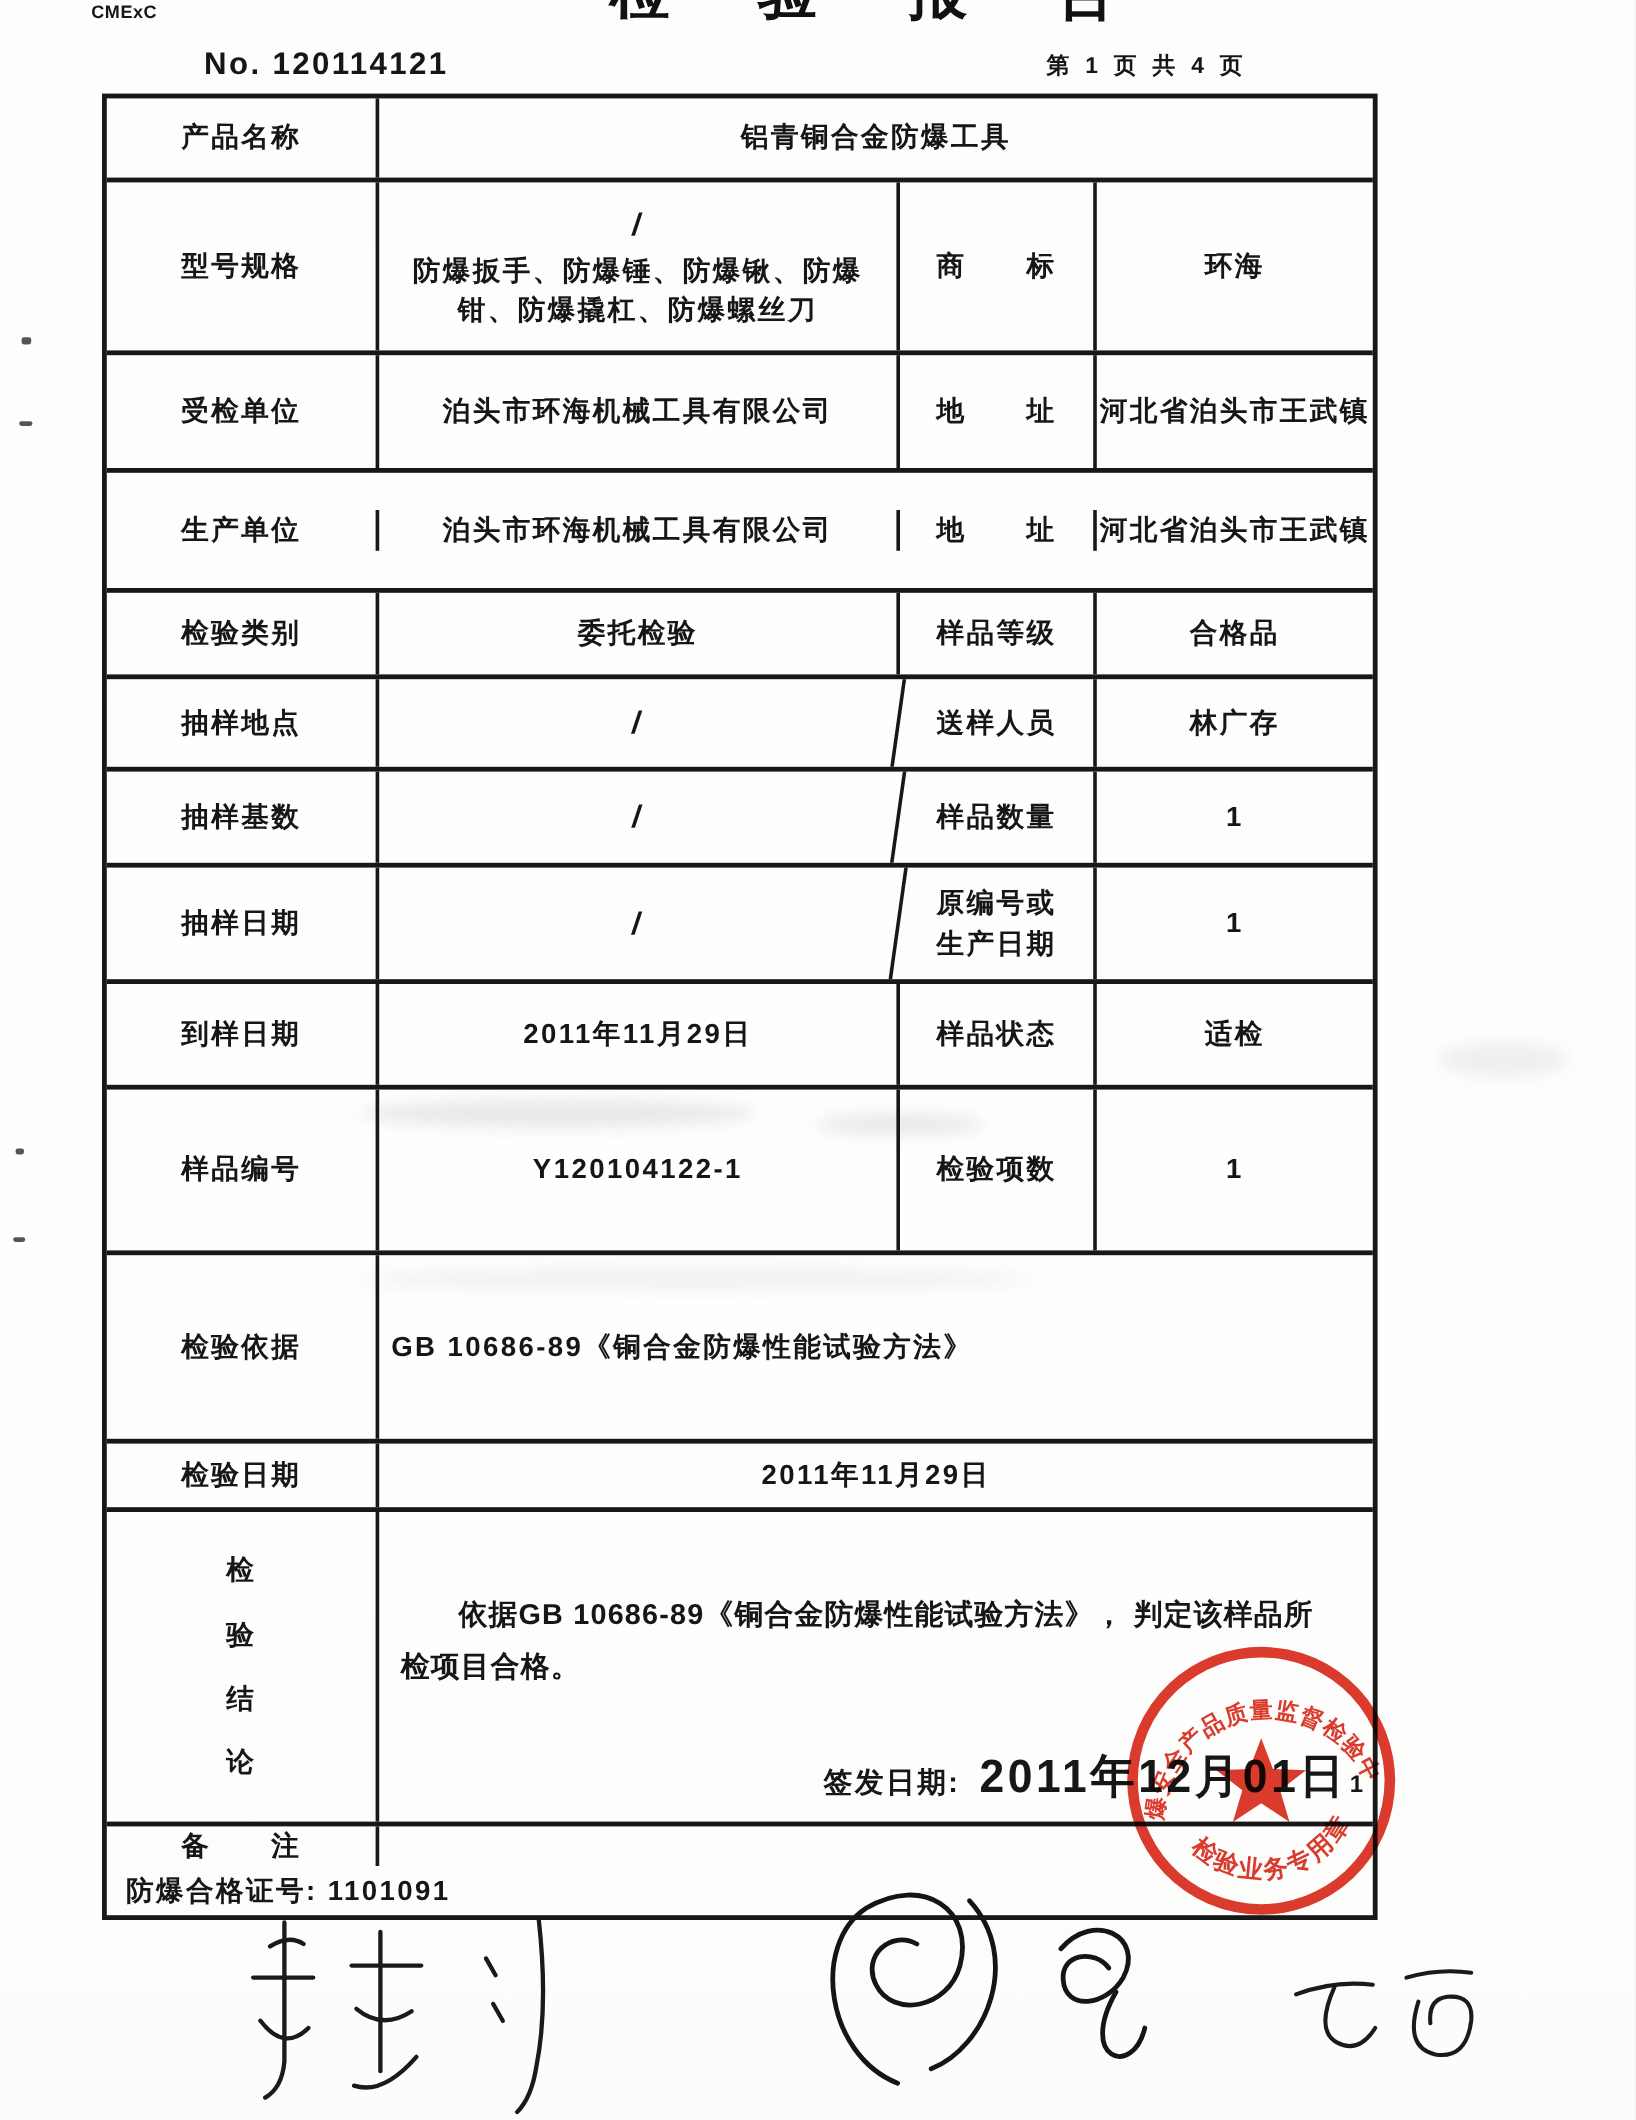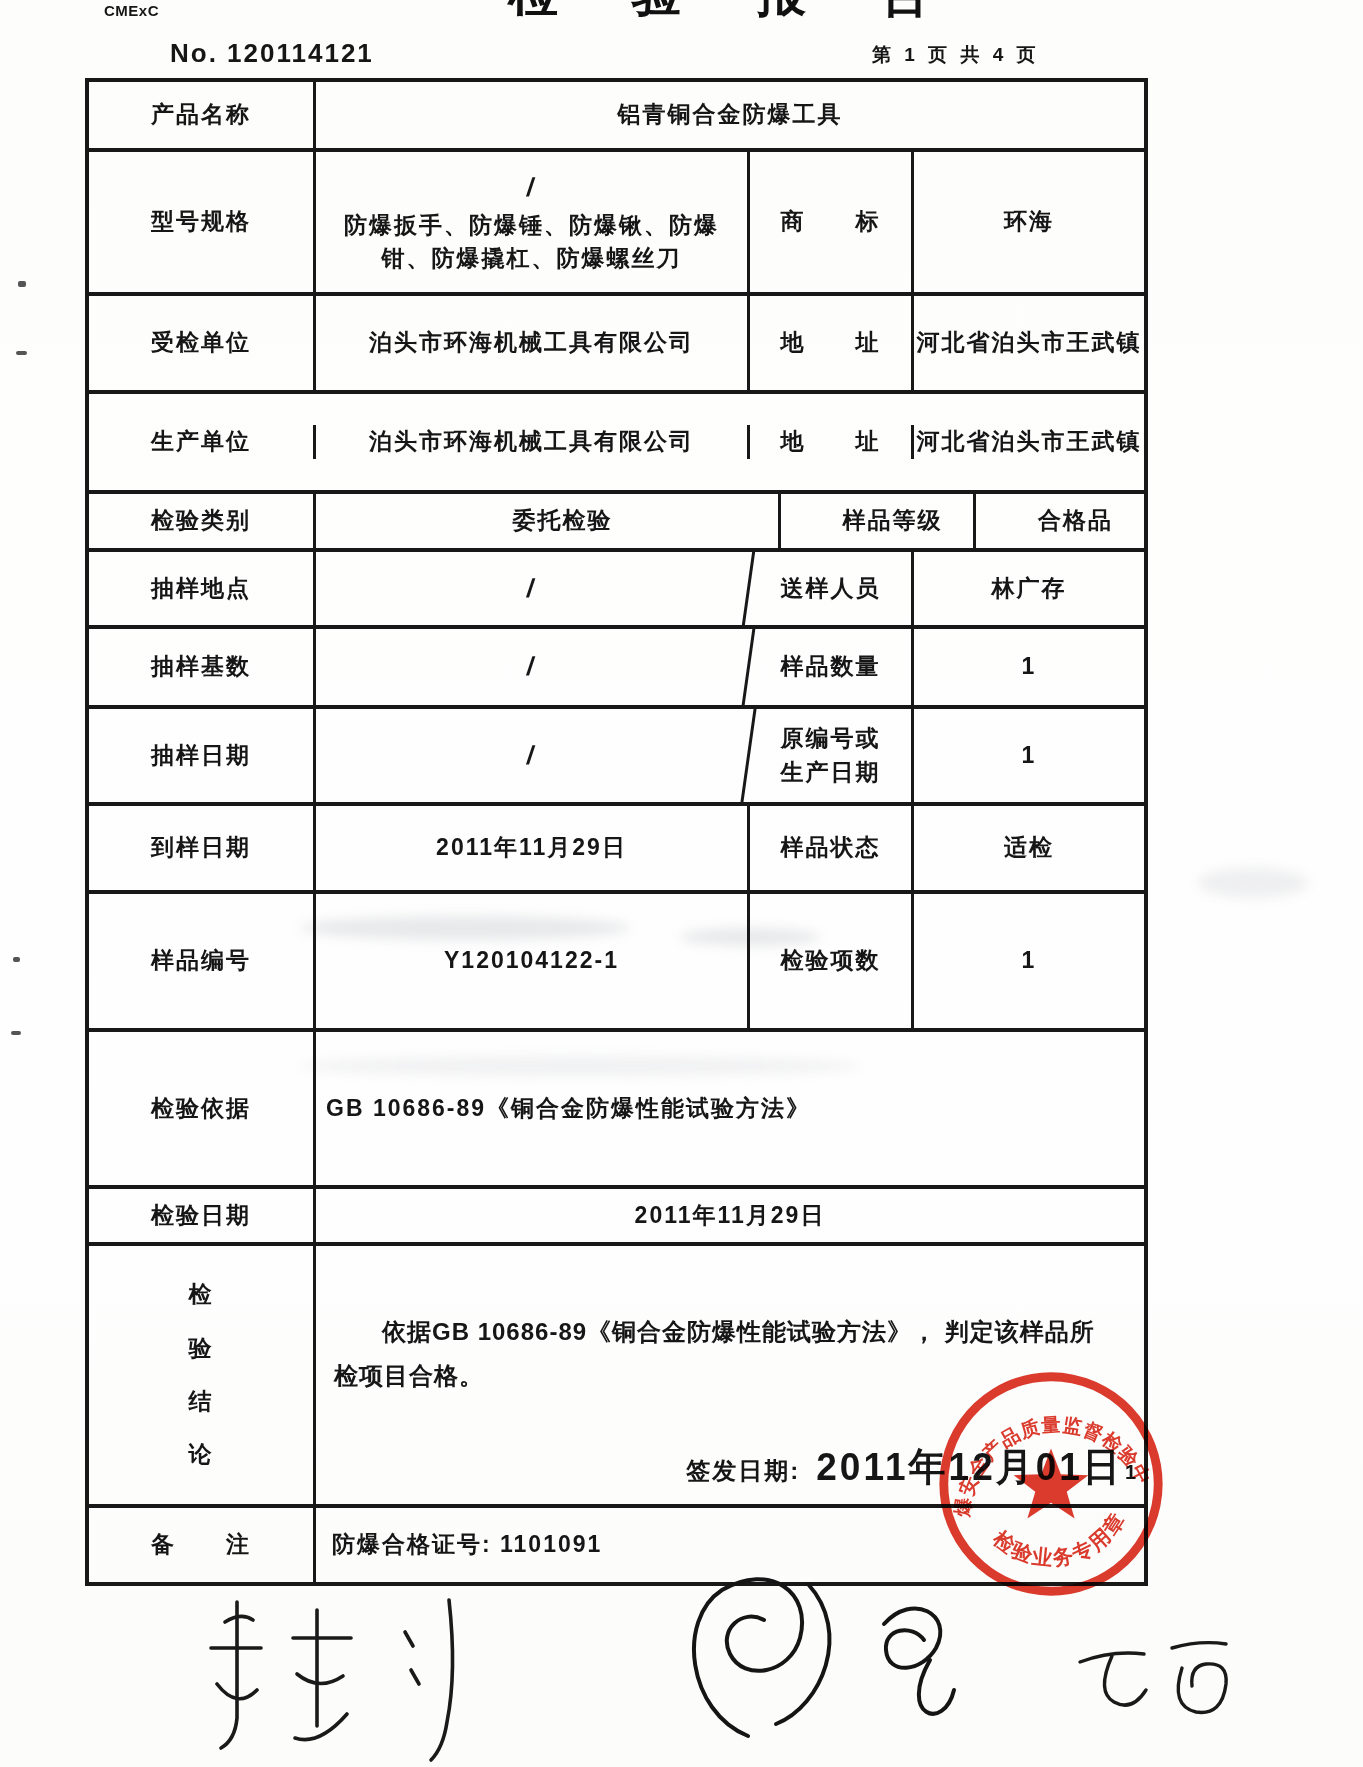--- a/index.html
+++ b/index.html
@@ -6,21 +6,21 @@
   #page{
     position:relative;width:1363px;height:1767px;background:#fefefdf5;
     background:linear-gradient(180deg,#fdfdfc 0%,#fefefe 60%,#fcfcfb 100%);
     overflow:hidden;color:#161616;
     font-family:"Liberation Sans","DejaVu Sans",sans-serif;font-weight:bold;
   }
   .cut-title{
     position:absolute;top:-40px;left:508px;font-size:50px;letter-spacing:30px;
     color:#111;white-space:nowrap;
   }
-  .logo{position:absolute;top:2px;left:104px;font-size:15px;letter-spacing:.5px;}
+  .logo{position:absolute;top:2px;left:76px;font-size:15px;letter-spacing:.5px;}
   .report-no{position:absolute;top:38px;left:170px;font-size:26px;letter-spacing:2px;}
   .page-info{position:absolute;top:42px;left:872px;font-size:19px;letter-spacing:4px;}
 
   .tbl{
     position:absolute;left:85px;top:78px;width:1063px;box-sizing:border-box;
     border:4px solid #181818;
   }
   .row{display:flex;box-sizing:border-box;border-bottom:4px solid #181818;position:relative;}
   .row:last-child{border-bottom:none;}
   .cell{
@@ -102,21 +102,21 @@
       <div class="cell c4">河北省泊头市王武镇</div>
     </div>
 
     <div class="row" style="height:100px;align-items:center;">
       <div class="cell c1">生产单位</div>
       <div class="cell c2">泊头市环海机械工具有限公司</div>
       <div class="cell c3">地　　址</div>
       <div class="cell c4">河北省泊头市王武镇</div>
     </div>
 
-    <div class="row" style="height:58px;gap:31px;">
+    <div class="row" style="height:72px;">
       <div class="cell c1">检验类别</div>
       <div class="cell c2">委托检验</div>
       <div class="cell c3">样品等级</div>
       <div class="cell c4">合格品</div>
     </div>
 
     <div class="row" style="height:77px;">
       <div class="cell c1">抽样地点</div>
       <div class="cell c2 slash">/</div>
       <div class="cell c3">送样人员</div>
@@ -172,21 +172,21 @@
       <div class="cell c4 concl-cell">
         <div class="concl-text">依据GB 10686-89《铜合金防爆性能试验方法》，  判定该样品所检项目合格。</div>
         <div class="sign-line">
           <span class="sign-label">签发日期:</span>
           <span class="sign-date">2011年12月01日</span>
           <span class="sign-suffix">1</span>
         </div>
       </div>
     </div>
 
-    <div class="row" style="height:74px;">
+    <div class="row" style="height:74px;flex-direction:column;">
       <div class="cell c1">备　　注</div>
       <div class="cell c4 left-val" style="padding-left:16px;">防爆合格证号: 1101091</div>
     </div>
 
   </div>
 
   <svg class="stamp" viewBox="0 0 240 240">
     <defs>
       <path id="arcTop" d="M 32,138 A 90,90 0 0 1 208,138" fill="none"></path>
       <path id="arcBottom" d="M 46,158 A 84,84 0 0 0 194,158" fill="none"></path>

